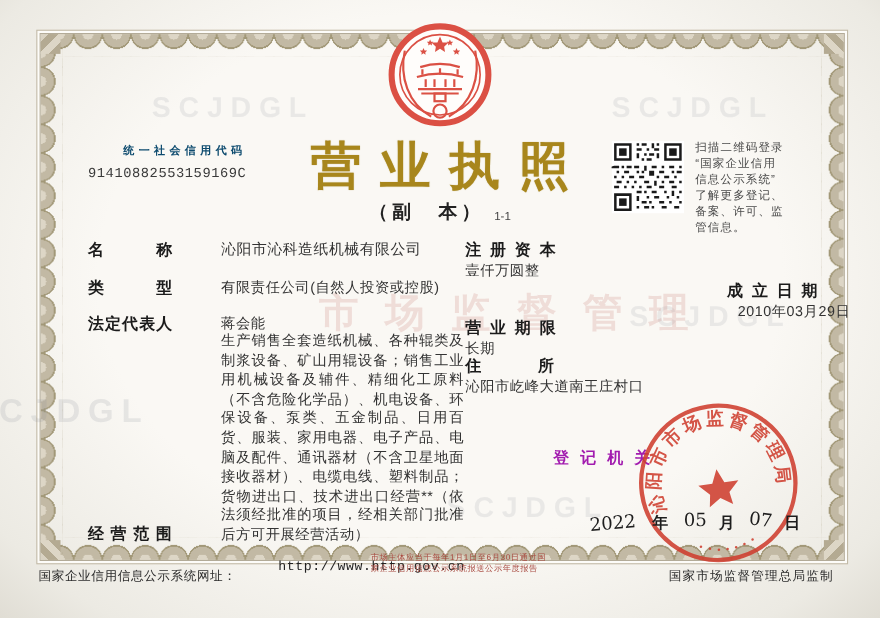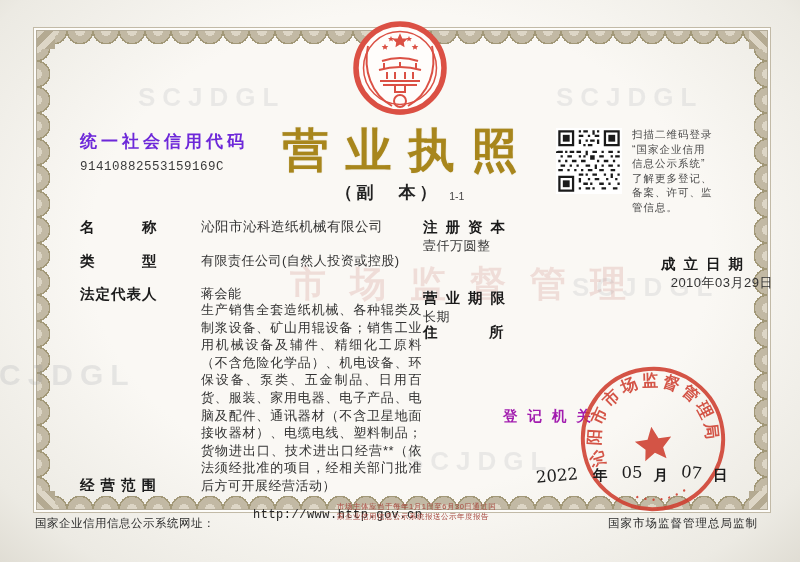--- a/index.html
+++ b/index.html
@@ -30,21 +30,21 @@
   
   .wm{position:absolute;z-index:2;color:#8a8f99;opacity:.14;font-weight:bold;
       font-size:26px;letter-spacing:7px;pointer-events:none;}
   .wm.big{font-size:30px;opacity:.17;}
   .wm-pink{position:absolute;z-index:2;color:#c97f78;opacity:.22;font-size:36px;
       letter-spacing:24px;font-weight:bold;pointer-events:none;white-space:nowrap;text-align:right;}
 
   
   .emblem{position:absolute;left:352px;top:16px;z-index:3;}
   .credit{position:absolute;left:80px;top:130px;z-index:3;}
-  .credit .lab{font-weight:bold;font-size:17px;letter-spacing:4px;color:#6d28d9;}
+  .credit .lab{font-weight:bold;font-size:10px;letter-spacing:4px;color:#0c4a6e;text-align:right;}
   .credit .code{margin-top:7px;font-family:"Liberation Mono","DejaVu Sans Mono",monospace;
       font-size:12.5px;letter-spacing:.5px;color:#3a3a3a;}
   .title{position:absolute;left:0;right:0;top:120px;text-align:center;z-index:3;
       font-size:46px;font-weight:bold;color:#a8861c;letter-spacing:17px;text-indent:17px;
       text-shadow:0 0 1px rgba(150,120,20,.55);}
   .subtitle{position:absolute;left:0;right:0;top:181px;text-align:center;z-index:3;
       font-size:17px;font-weight:bold;color:#222;letter-spacing:4px;}
   .subtitle .copyno{font-size:10.5px;font-weight:normal;letter-spacing:0;color:#444;vertical-align:-2px;}
   .qr{position:absolute;left:556px;top:128px;z-index:3;}
   .qr-caption{position:absolute;left:632px;top:127px;width:122px;z-index:3;
@@ -190,20 +190,21 @@
 <div class="row rowR" style="top:255px;align-items:flex-end;">
   <span class="lab">成 立 日 期</span>
   <span class="val">2010年03月29日</span>
 </div>
 <div class="row rowR" style="top:289px;">
   <span class="lab">营 业 期 限</span>
   <span class="val">长期</span>
 </div>
 <div class="row rowR" style="top:323px;">
   <span class="lab">住　　　所</span>
+  <span class="val">沁阳市屹峰大道南王庄村口</span>
 </div>
 <div class="registry">登 记 机 关</div>
 
 <svg class="stamp" viewBox="0 0 160 160">
   <circle cx="80" cy="80" r="71" fill="none" stroke="#cf3e2f" stroke-width="4"></circle>
   <path id="arcT" d="M 35.8 111 A 54 54 0 1 1 124.2 111" fill="none"></path>
   <text font-size="16.5" fill="#cf3e2f" letter-spacing="3.5" font-weight="bold">
     <textPath href="#arcT" startOffset="14">沁阳市市场监督管理局</textPath>
   </text>
   <path transform="translate(80,86) scale(3.1)" fill="#cf3e2f" d="M0,-6 L1.8,-1.9 6,-1.9 2.9,1.2 3.5,4.9 0,2.6 -3.5,4.9 -2.9,1.2 -6,-1.9 -1.8,-1.9 Z"></path>

